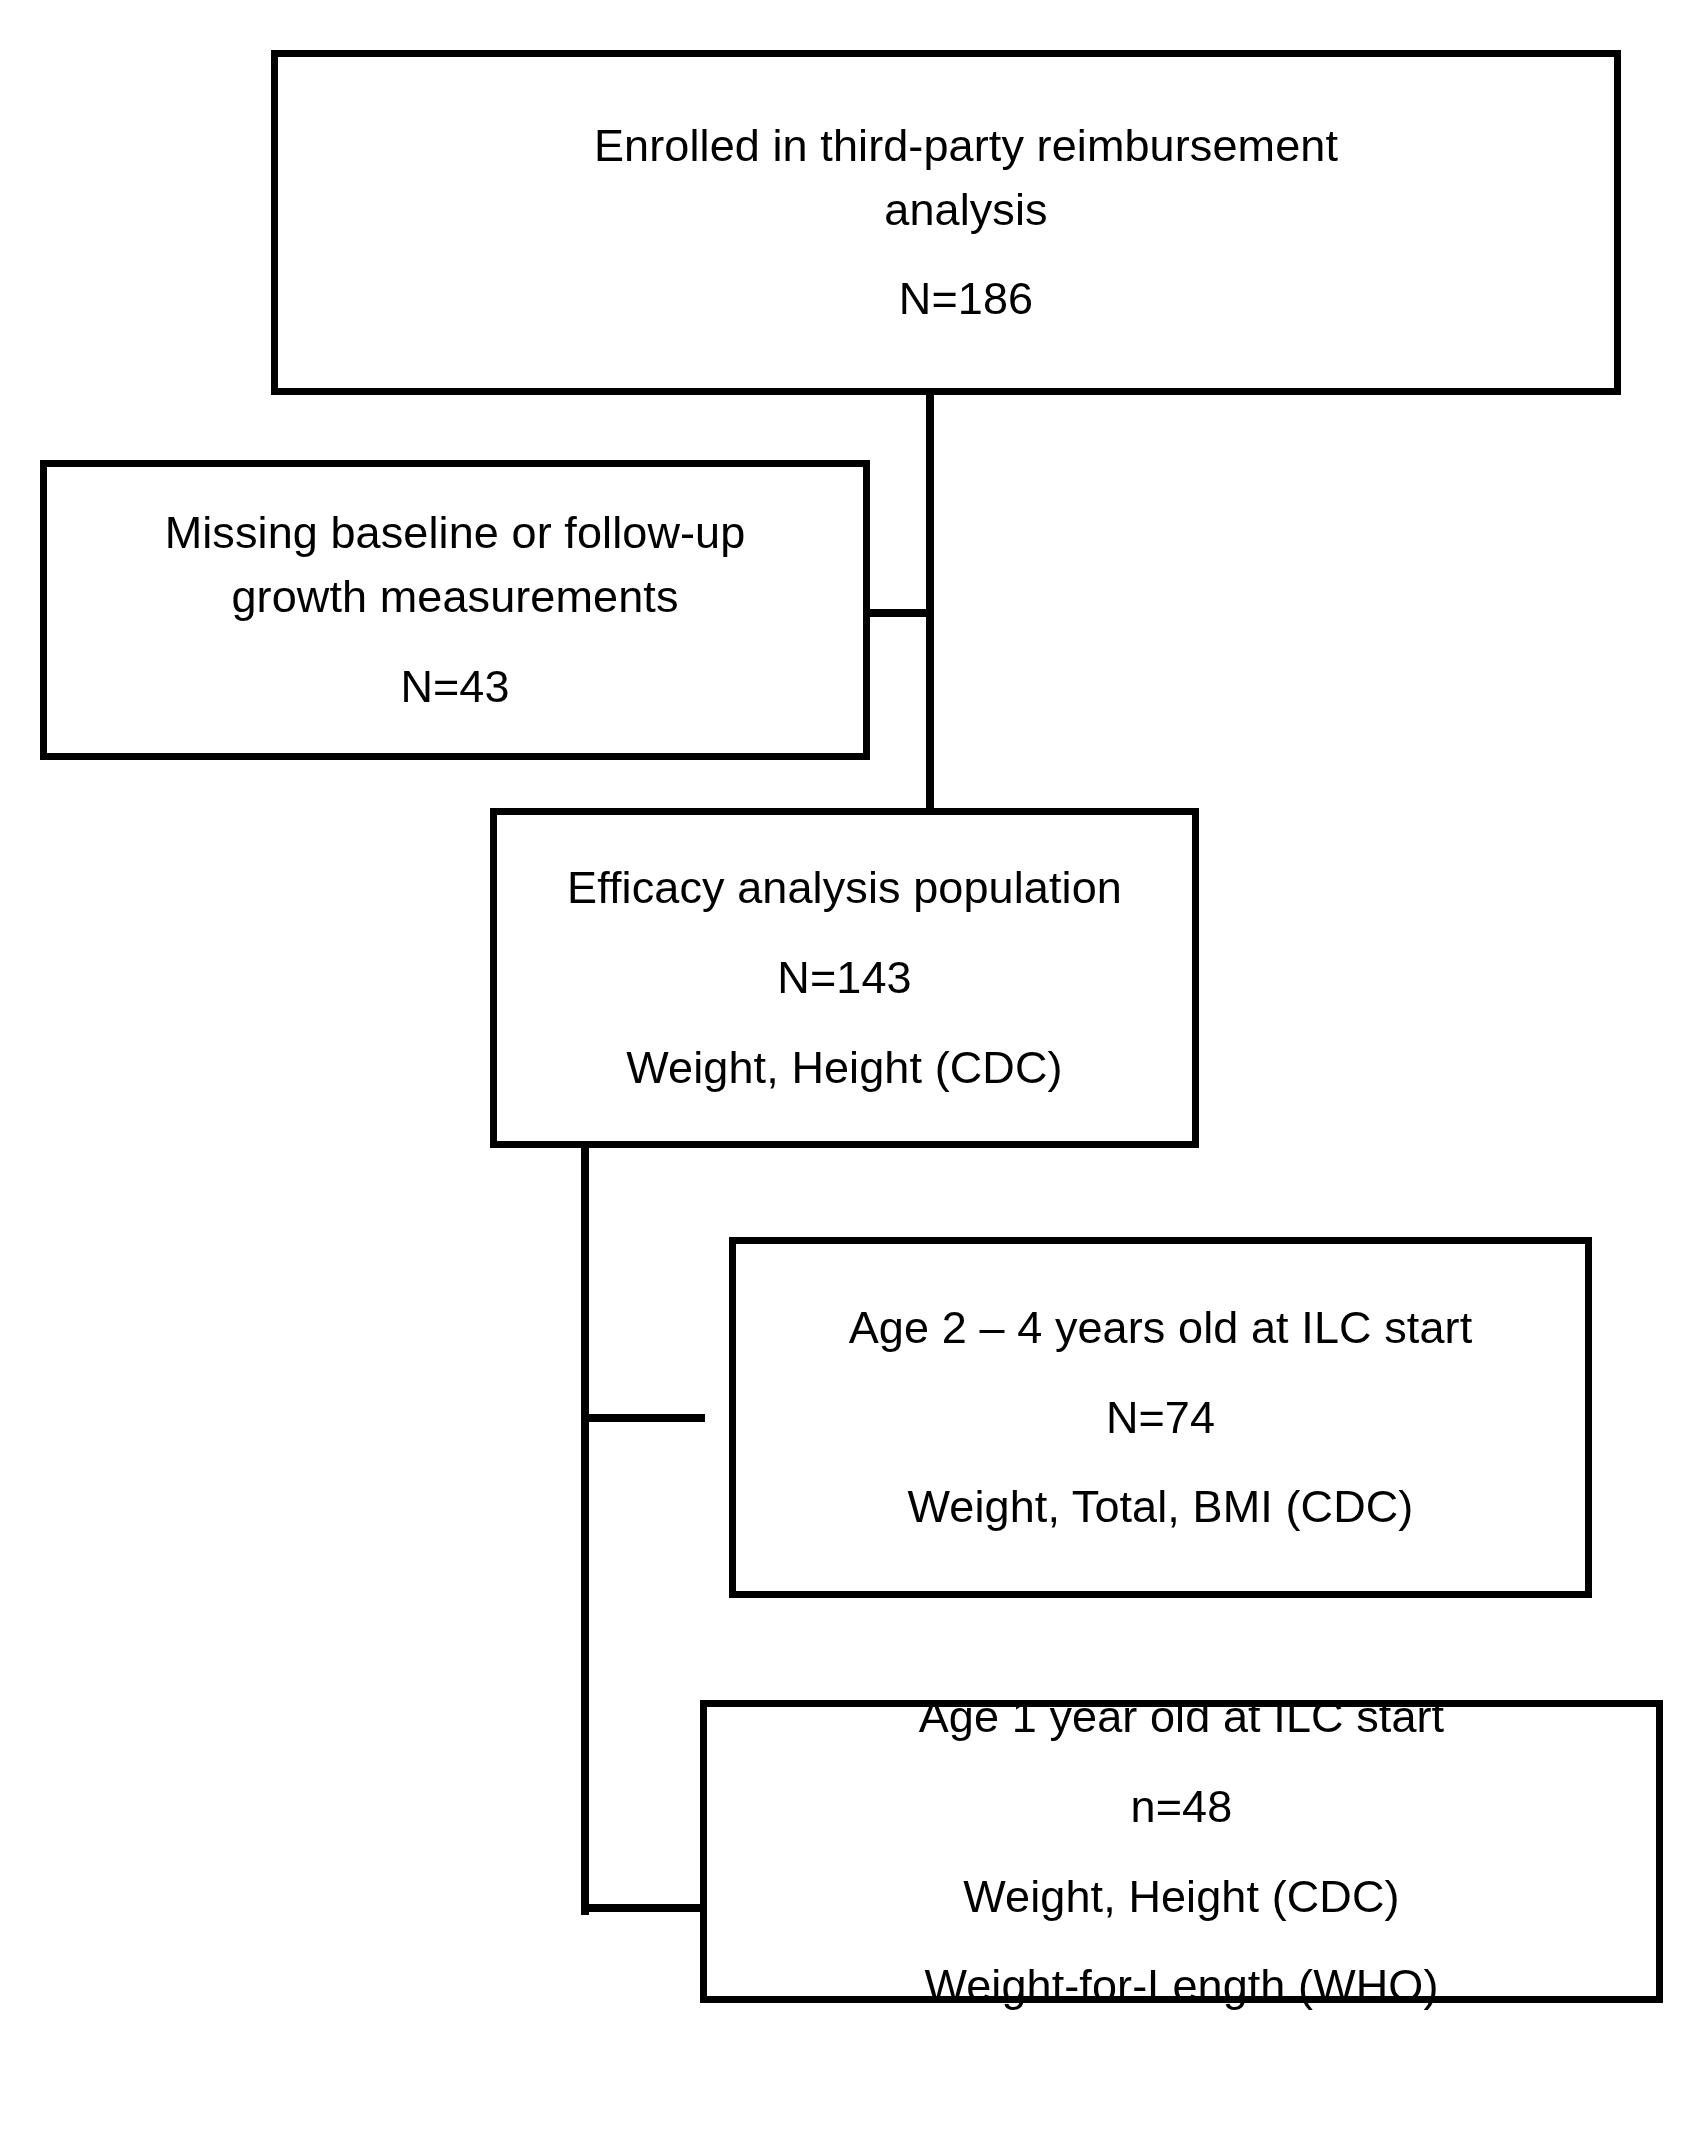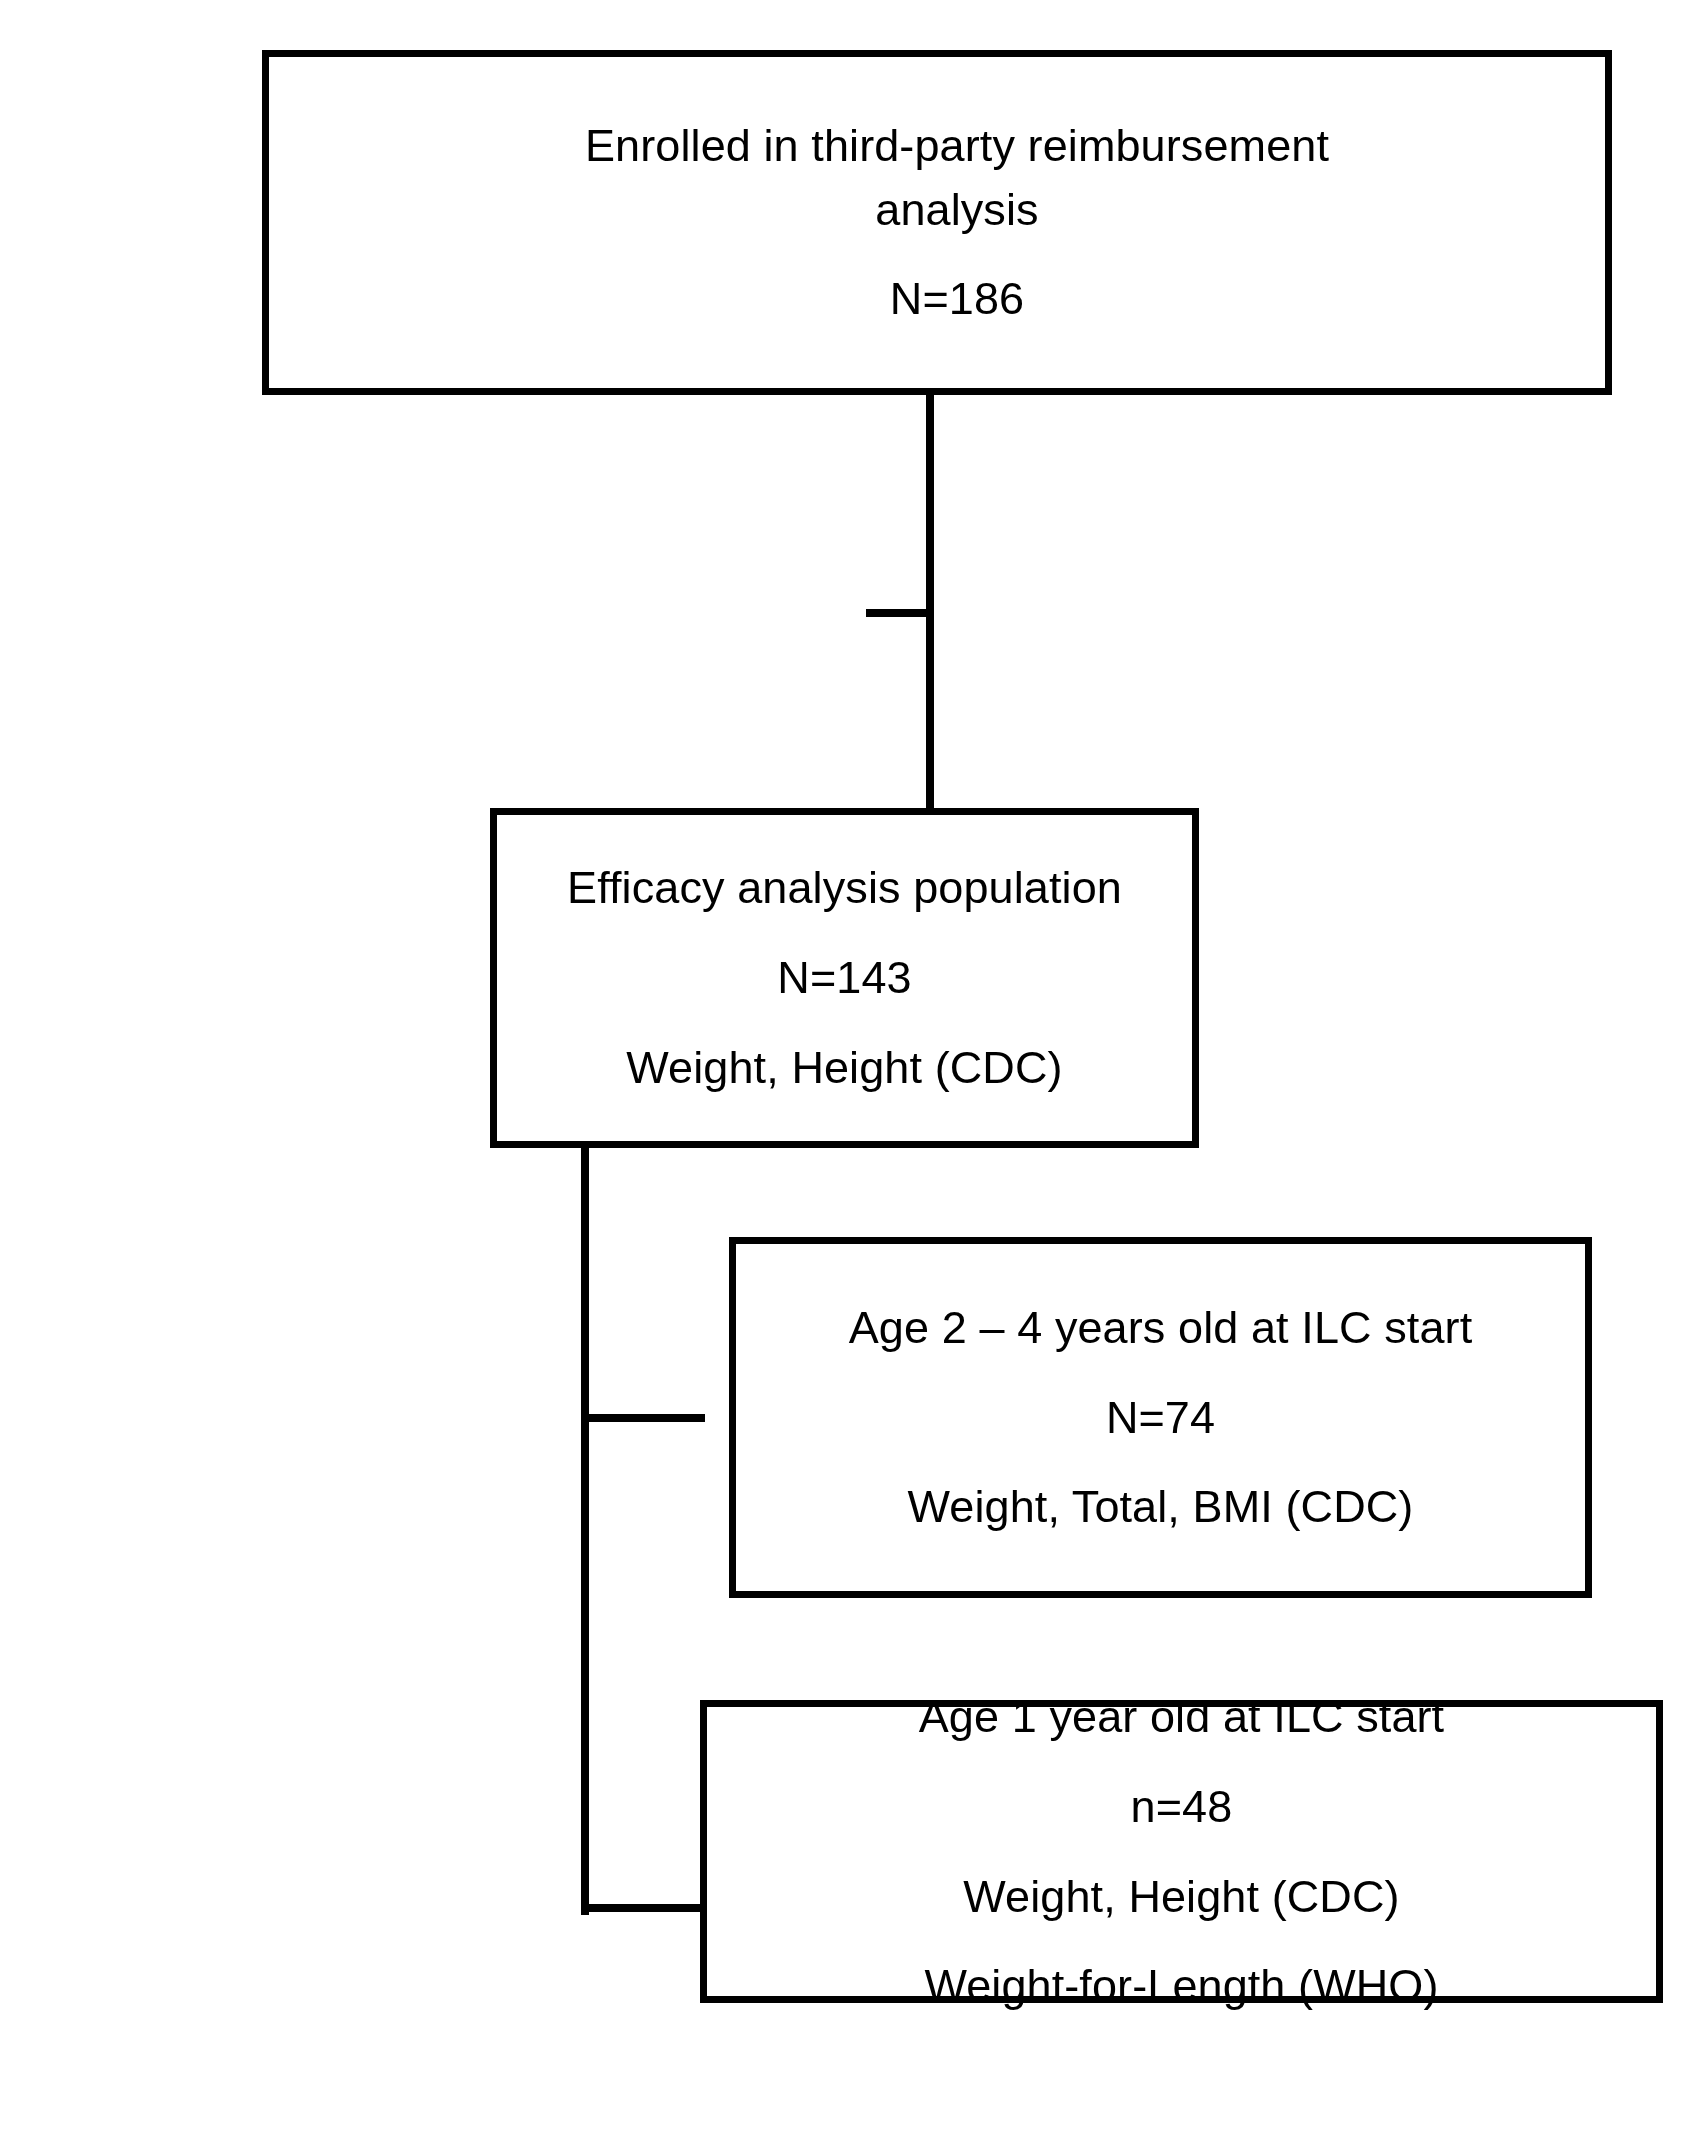--- a/index.html
+++ b/index.html
@@ -42,21 +42,21 @@
   .node .line.gap-above {
     margin-top: 26px;
   }
   .connector {
     position: absolute;
     background: #000000;
     z-index: 1;
   }
 
   
-  #node-enrolled       { left: 262px;  top: 50px;   width: 1350px; height: 345px; padding-left: 40px; }
+  #node-enrolled       { left: 271px;  top: 50px;   width: 1350px; height: 345px; padding-left: 40px; }
   #node-missing        { left: 40px;   top: 460px;  width: 830px;  height: 300px; }
   #node-efficacy       { left: 490px;  top: 808px;  width: 709px;  height: 340px; }
   #node-age-2-4        { left: 700px;  top: 1237px; width: 863px;  height: 361px; margin-left: 29px; }
   #node-age-1          { left: 700px;  top: 1700px; width: 963px;  height: 303px; }
 
   
   #conn-trunk-upper    { left: 926px;  top: 392px;  width: 8px;   height: 420px; }
   #conn-branch-missing { left: 866px;  top: 609px;  width: 64px;  height: 8px;  }
   #conn-trunk-lower    { left: 581px;  top: 1145px; width: 8px;   height: 770px; }
   #conn-branch-age24   { left: 581px;  top: 1414px; width: 124px; height: 8px;  }
@@ -72,20 +72,25 @@
   <div class="connector" id="conn-trunk-lower"></div>
   <div class="connector" id="conn-branch-age24"></div>
   <div class="connector" id="conn-branch-age1"></div>
 
   <div class="node" id="node-enrolled">
     <span class="line">Enrolled in third-party reimbursement</span>
     <span class="line">analysis</span>
     <span class="line gap-above">N=186</span>
   </div>
 
+  <div class="node" id="node-missing">
+    <span class="line">Missing baseline or follow-up</span>
+    <span class="line">growth measurements</span>
+    <span class="line gap-above">N=43</span>
+  </div>
 
   <div class="node" id="node-efficacy">
     <span class="line">Efficacy analysis population</span>
     <span class="line gap-above">N=143</span>
     <span class="line gap-above">Weight, Height (CDC)</span>
   </div>
 
   <div class="node" id="node-age-2-4">
     <span class="line">Age 2 – 4 years old at ILC start</span>
     <span class="line gap-above">N=74</span>

